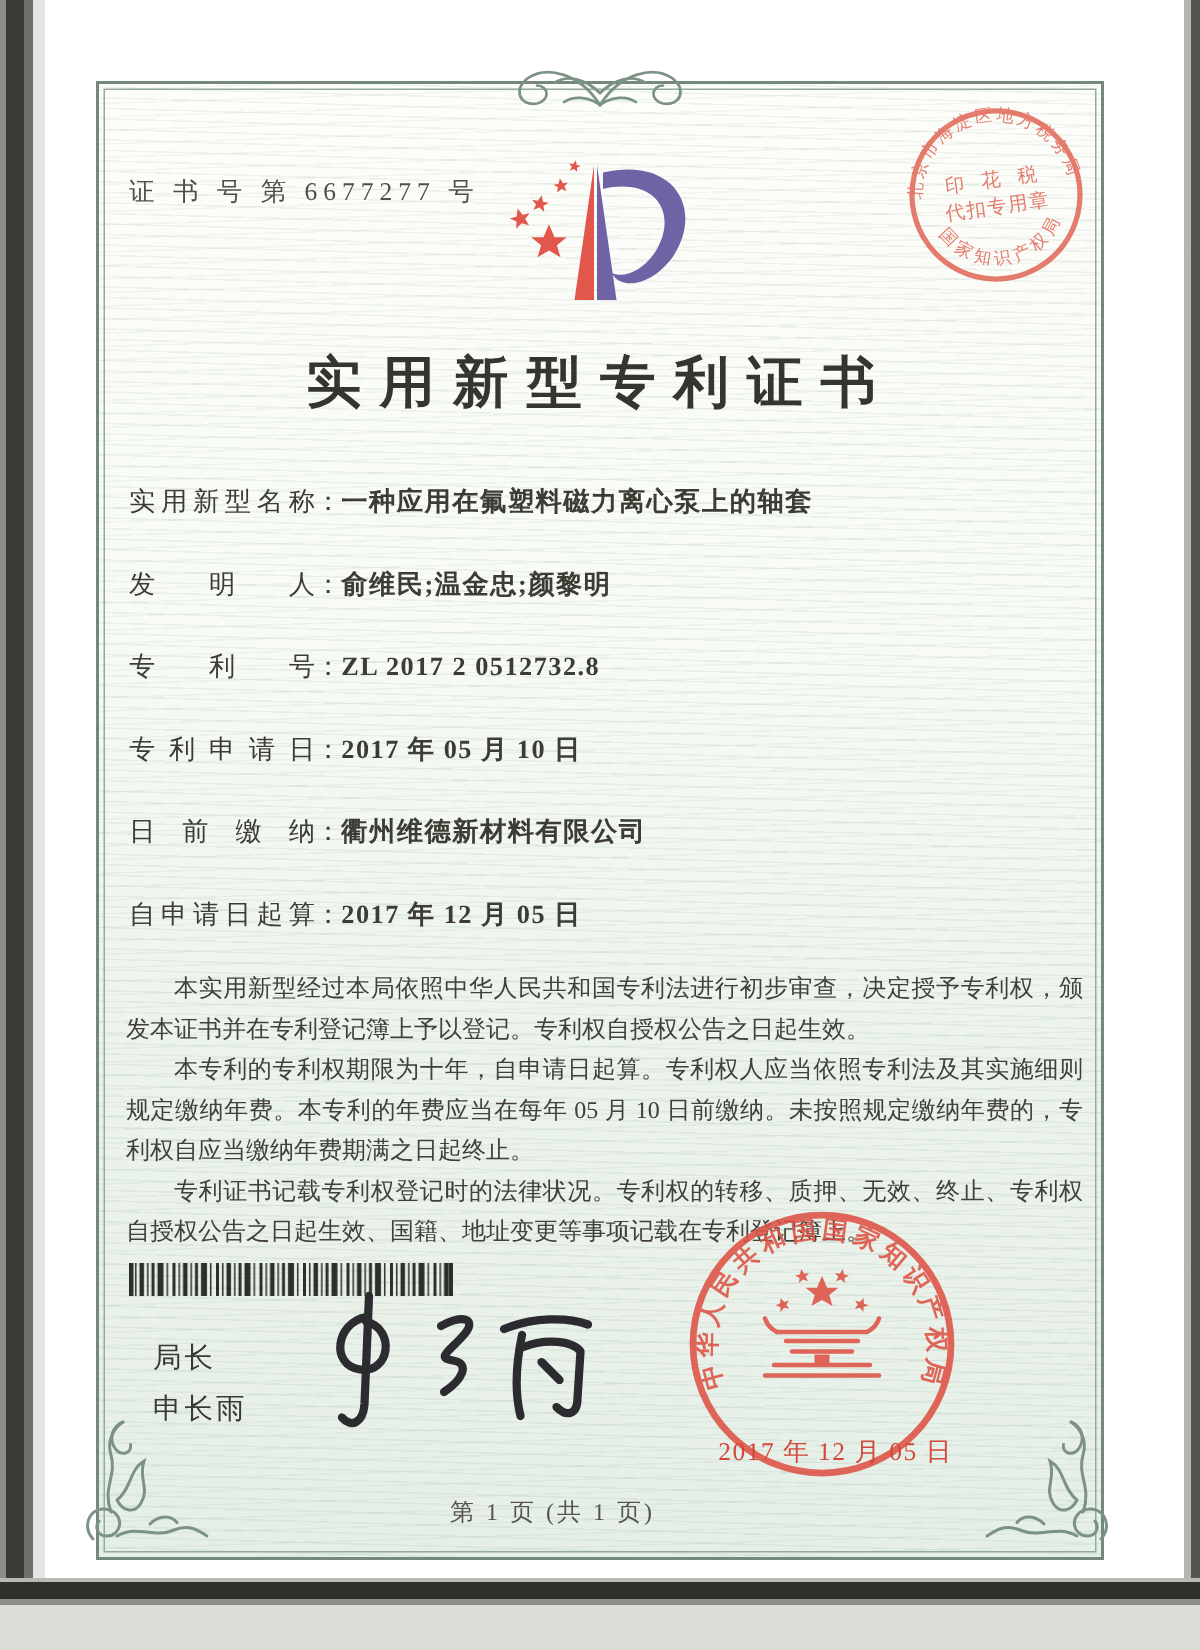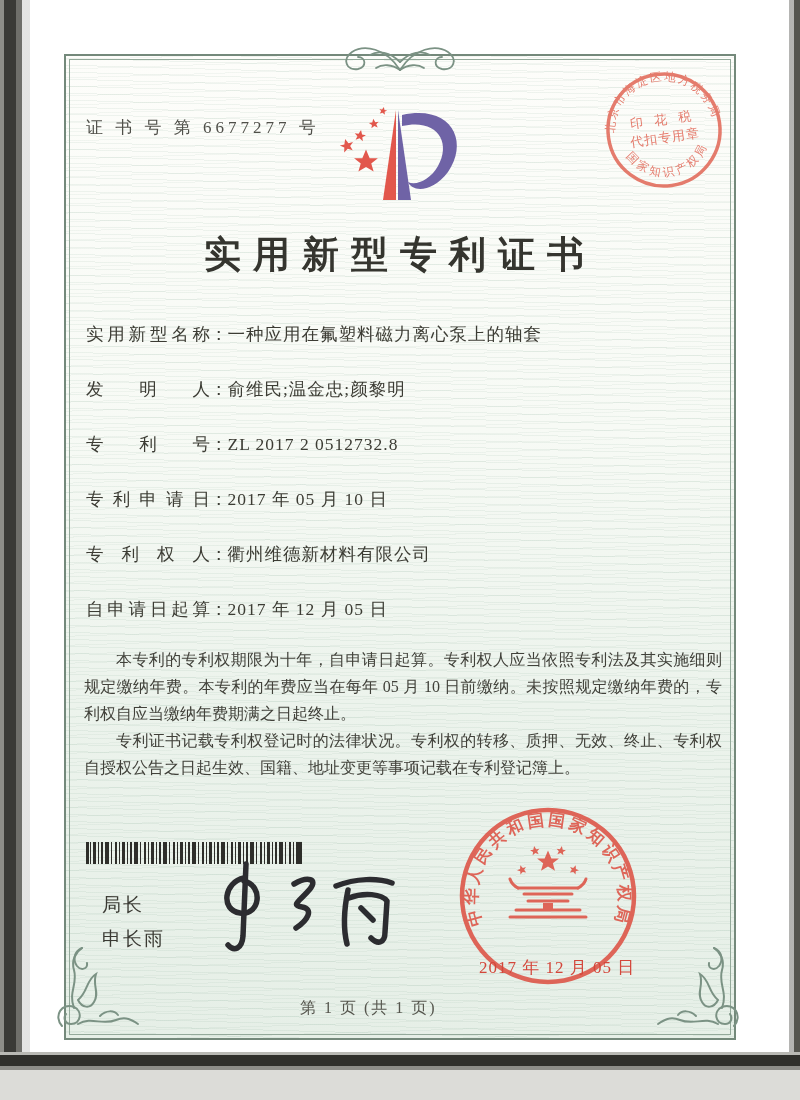--- a/index.html
+++ b/index.html
@@ -24,21 +24,21 @@
   .orn{position:absolute;color:#7b9284;}
   
   .cert-no{position:absolute;left:86px;top:116px;font-size:17px;letter-spacing:4px;color:#4f4f49;}
   .logo{position:absolute;left:326px;top:98px;}
   .title{position:absolute;left:0;top:230px;width:800px;text-align:center;
     font-size:37px;font-weight:700;letter-spacing:12px;color:#35352f;}
   .fields{position:absolute;left:86px;top:322px;width:640px;}
   .frow{height:55px;font-size:17.5px;color:#3c3c34;white-space:nowrap;}
   .f-label{display:inline-block;width:124px;text-align:justify;text-align-last:justify;}
   .f-colon{display:inline-block;}
-  .f-value{letter-spacing:1px;}
+  .f-value{letter-spacing:1px;font-weight:bold;}
   .paras{position:absolute;left:84px;top:646px;width:638px;font-size:16px;
     line-height:27px;color:#41413a;text-align:justify;}
   .paras p{margin:0;text-indent:2em;}
   .barcode{position:absolute;left:86px;top:842px;}
   .signer-title{position:absolute;left:102px;top:892px;font-size:19px;color:#3a3a33;letter-spacing:2px;font-family:Liberation Serif, serif;}
   .signer-name{position:absolute;left:102px;top:926px;font-size:19px;color:#3a3a33;letter-spacing:2px;}
   .signature{position:absolute;left:198px;top:856px;}
   .seal{position:absolute;left:452px;top:800px;opacity:.88;}
   .seal-date{position:absolute;left:462px;top:956px;width:190px;text-align:center;
     font-size:17px;color:#d3463a;letter-spacing:1px;}
@@ -108,28 +108,29 @@
     <div class="frow">
       <span class="f-label">发明人</span><span class="f-colon">：</span><span class="f-value">俞维民;温金忠;颜黎明</span>
     </div>
     <div class="frow">
       <span class="f-label">专利号</span><span class="f-colon">：</span><span class="f-value">ZL 2017 2 0512732.8</span>
     </div>
     <div class="frow">
       <span class="f-label">专利申请日</span><span class="f-colon">：</span><span class="f-value">2017 年 05 月 10 日</span>
     </div>
     <div class="frow">
-      <span class="f-label">专利权人</span><span class="f-colon">：</span><span class="f-value">衢州维德新材料有限公司</span>
+      <span class="f-label">日前缴纳</span><span class="f-colon">：</span><span class="f-value">衢州维德新材料有限公司</span>
     </div>
     <div class="frow">
       <span class="f-label">自申请日起算</span><span class="f-colon">：</span><span class="f-value">2017 年 12 月 05 日</span>
     </div>
   </div>
 
   <div class="paras">
+    <p>本实用新型经过本局依照中华人民共和国专利法进行初步审查，决定授予专利权，颁发本证书并在专利登记簿上予以登记。专利权自授权公告之日起生效。</p>
     <p>本专利的专利权期限为十年，自申请日起算。专利权人应当依照专利法及其实施细则规定缴纳年费。本专利的年费应当在每年 05 月 10 日前缴纳。未按照规定缴纳年费的，专利权自应当缴纳年费期满之日起终止。</p>
     <p>专利证书记载专利权登记时的法律状况。专利权的转移、质押、无效、终止、专利权自授权公告之日起生效、国籍、地址变更等事项记载在专利登记簿上。</p>
   </div>
 
   <svg class="barcode" width="216" height="22">
     <defs>
       <pattern id="bc" width="29" height="22" patternUnits="userSpaceOnUse">
         <rect x="0" y="0" width="2" height="22" fill="#2e2e2a"></rect>
         <rect x="4" y="0" width="1" height="22" fill="#2e2e2a"></rect>
         <rect x="7" y="0" width="3" height="22" fill="#2e2e2a"></rect>

